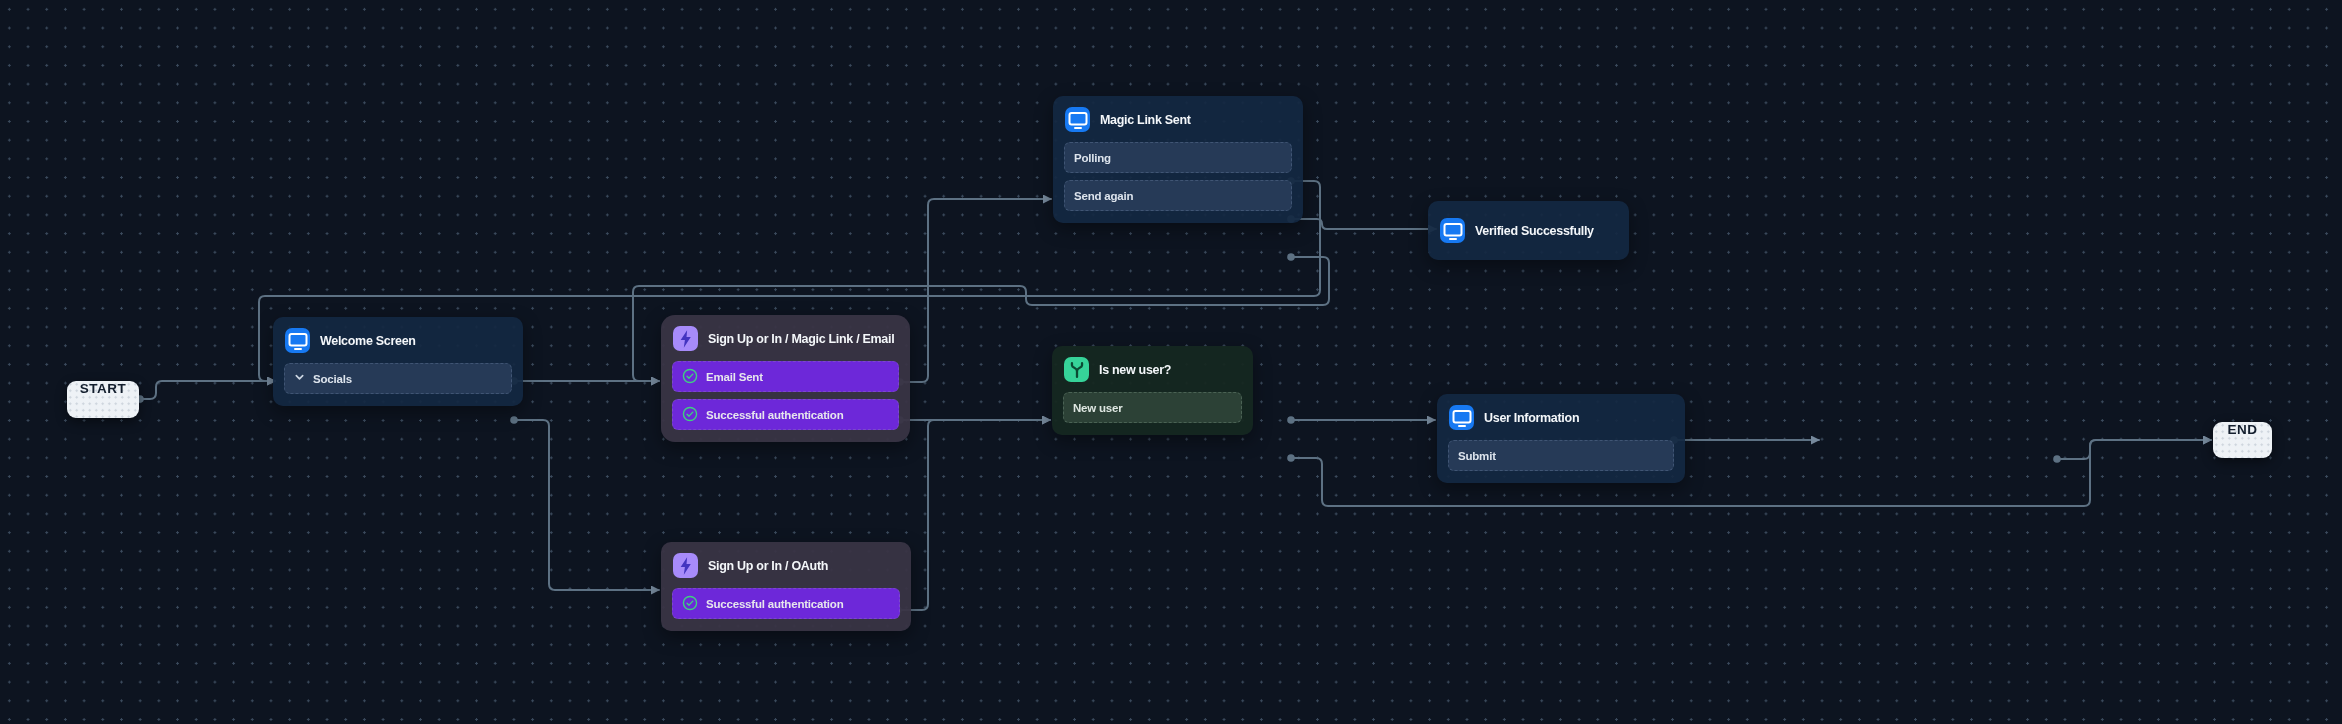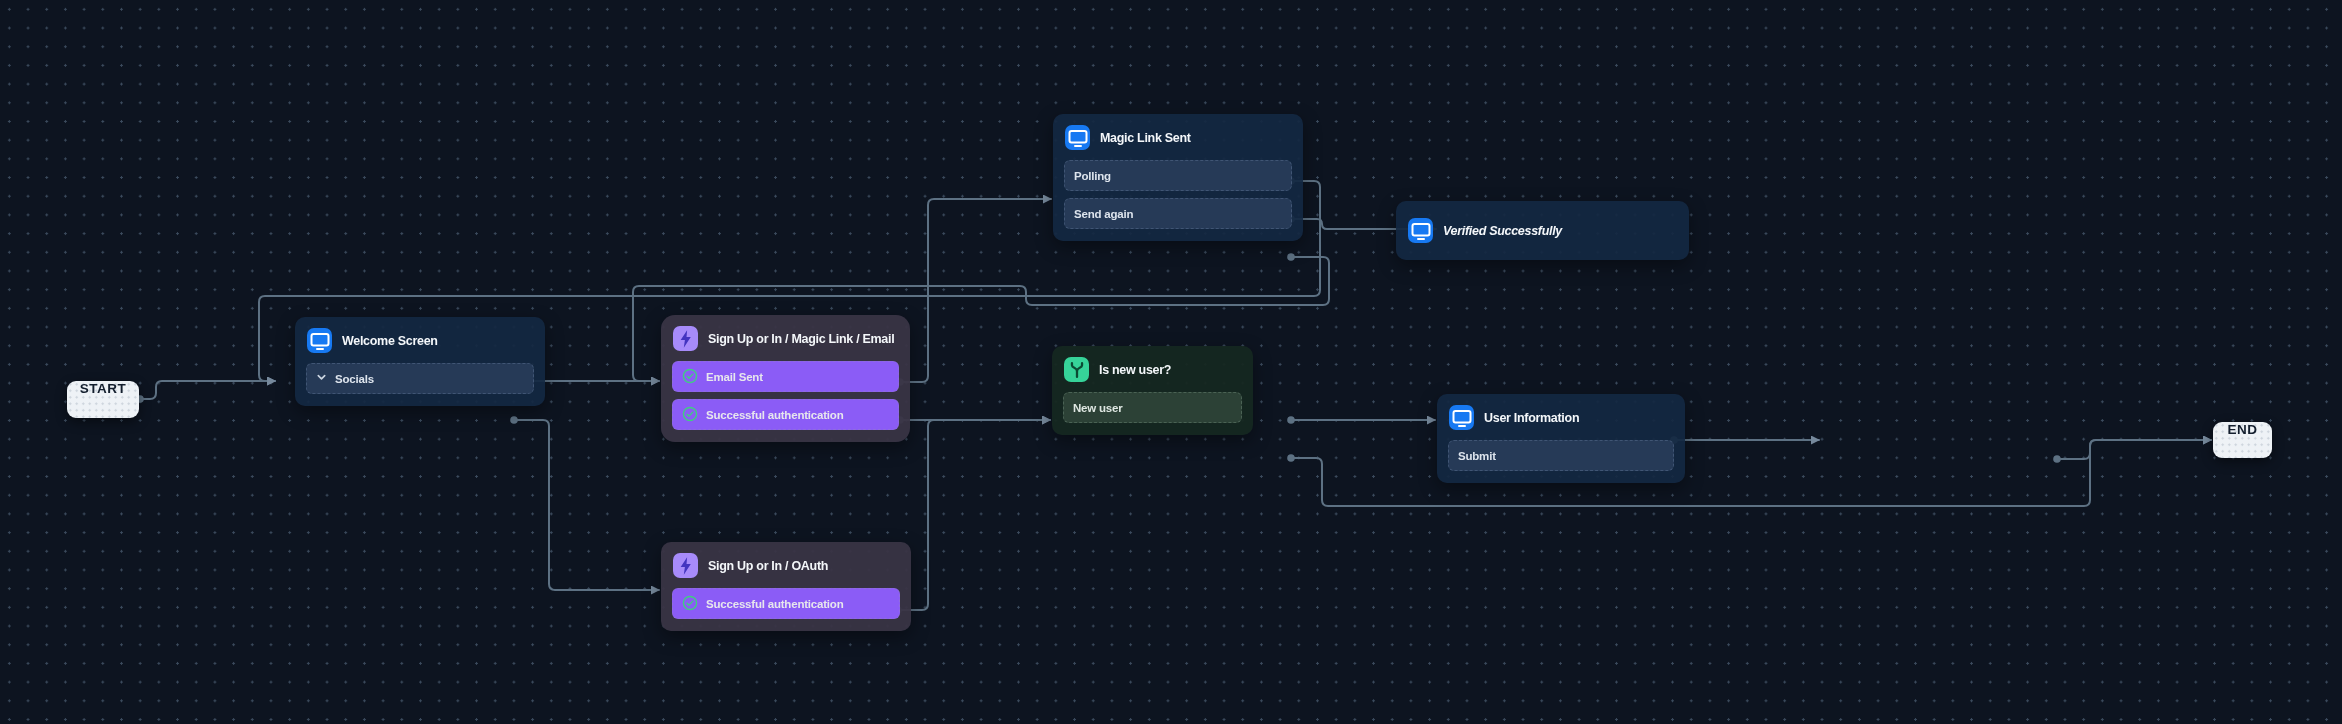--- a/index.html
+++ b/index.html
@@ -29,40 +29,40 @@
   .node-row{
     height:31px;margin:0 11px 7px;border-radius:6px;display:flex;align-items:center;
     gap:8px;padding:0 9px;font-size:11.5px;font-weight:600;letter-spacing:-0.2px;
     white-space:nowrap;box-sizing:border-box;overflow:hidden;
   }
   .node-row:last-child{margin-bottom:0;}
 
   .node.blue{background:rgba(19,40,66,0.93);}
   .node.blue .node-row{background:#263a57;border:1px dashed rgba(125,150,185,0.30);color:#dde4ed;}
   .node.purple{background:rgba(57,52,69,0.95);}
-  .node.purple .node-row{background:#8b5cf6;border:1px dashed rgba(155,148,172,0.32);color:#e7e6ed;}
+  .node.purple .node-row{background:#6d28d9;border:1px dashed rgba(155,148,172,0.32);color:#e7e6ed;}
   .node.green{background:rgba(21,39,32,0.94);}
   .node.green .node-row{background:#2c4136;border:1px dashed rgba(140,168,150,0.32);color:#dfe7e2;}
 
   .terminal{
     position:absolute;border-radius:9px;display:flex;align-items:flex-start;justify-content:center;
     background-color:#eef2f6;
     background-image:radial-gradient(circle, rgba(70,92,116,0.20) 1px, transparent 1.15px);
     background-size:6.5px 6.5px;
     color:#141f2e;font-size:13.5px;font-weight:700;letter-spacing:0.5px;
     box-shadow:0 4px 12px rgba(0,0,0,0.45);
   }
 
   
   #n-start{left:67px;top:381px;width:72px;height:37px;}
-  #n-welcome{left:295px;top:317px;width:250px;}
+  #n-welcome{left:273px;top:317px;width:250px;}
   #n-magic-email{left:661px;top:315px;width:249px;border-radius:14px;}
   #n-oauth{left:661px;top:542px;width:250px;}
-  #n-magic-sent{left:1053px;top:114px;width:250px;}
-  #n-verified{left:1396px;top:201px;width:293px;font-style:italic;}
+  #n-magic-sent{left:1053px;top:96px;width:250px;}
+  #n-verified{left:1428px;top:201px;width:201px;}
   #n-is-new-user{left:1052px;top:346px;width:201px;}
   #n-user-info{left:1437px;top:372px;width:248px;margin-top:22px;}
   #n-update{left:1821px;top:390px;width:250px;}
   #n-end{left:2213px;top:422px;width:59px;height:36px;}
 
   .chk{flex:0 0 auto;}
   .chev{flex:0 0 auto;}
 </style>
 </head>
 <body>

